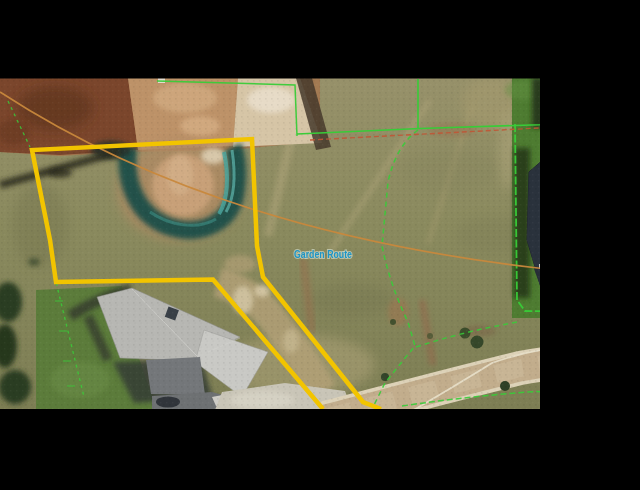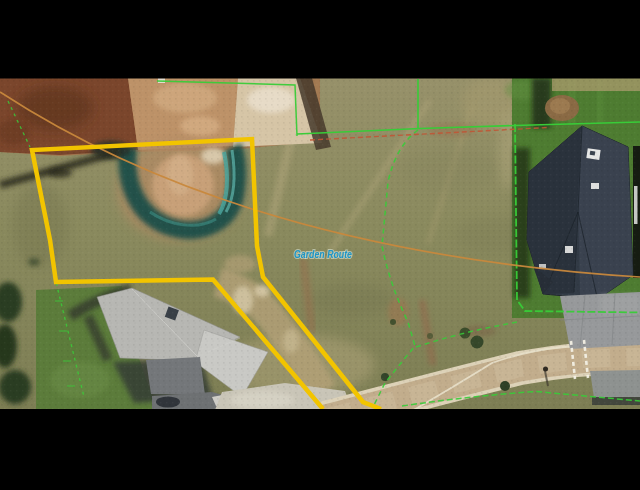--- a/index.html
+++ b/index.html
@@ -1,17 +1,17 @@
 <!DOCTYPE html>
 <html><head>
 <meta charset="utf-8">
 <style>
   html,body{margin:0;padding:0;background:#000;}
-  #stage{position:relative;width:640px;height:490px;overflow:hidden;background:#bef264;
-         font-family:"Liberation Sans",sans-serif;font-style:italic;}
+  #stage{position:relative;width:540px;height:490px;overflow:hidden;background:#bef264;
+         font-family:"Liberation Sans",sans-serif;}
   #stage svg{position:absolute;left:0;top:0;display:block;}
   text.street{font-family:"Liberation Sans",sans-serif;font-size:10px;font-weight:bold;
               paint-order:stroke;stroke:rgba(225,238,225,0.55);stroke-width:2px;}
 </style>
 </head>
 <body>
 
 <div id="stage">
 <svg width="640" height="490" viewBox="0 0 640 490">
   <defs>

